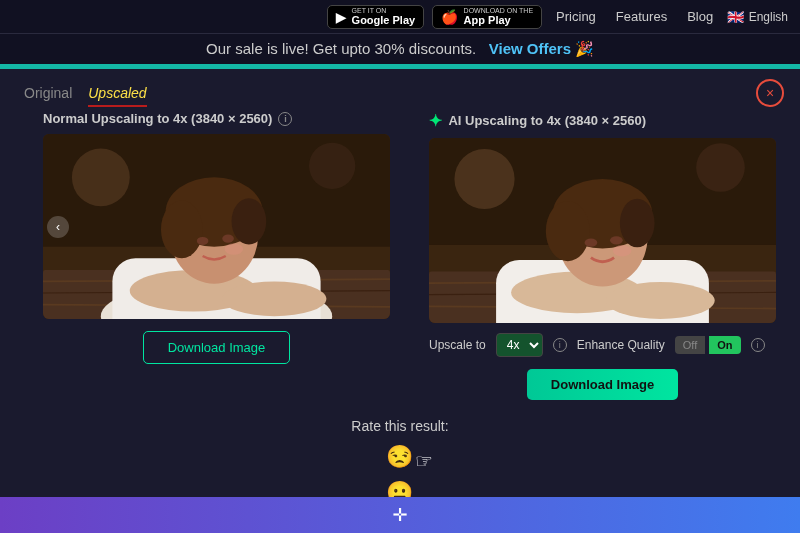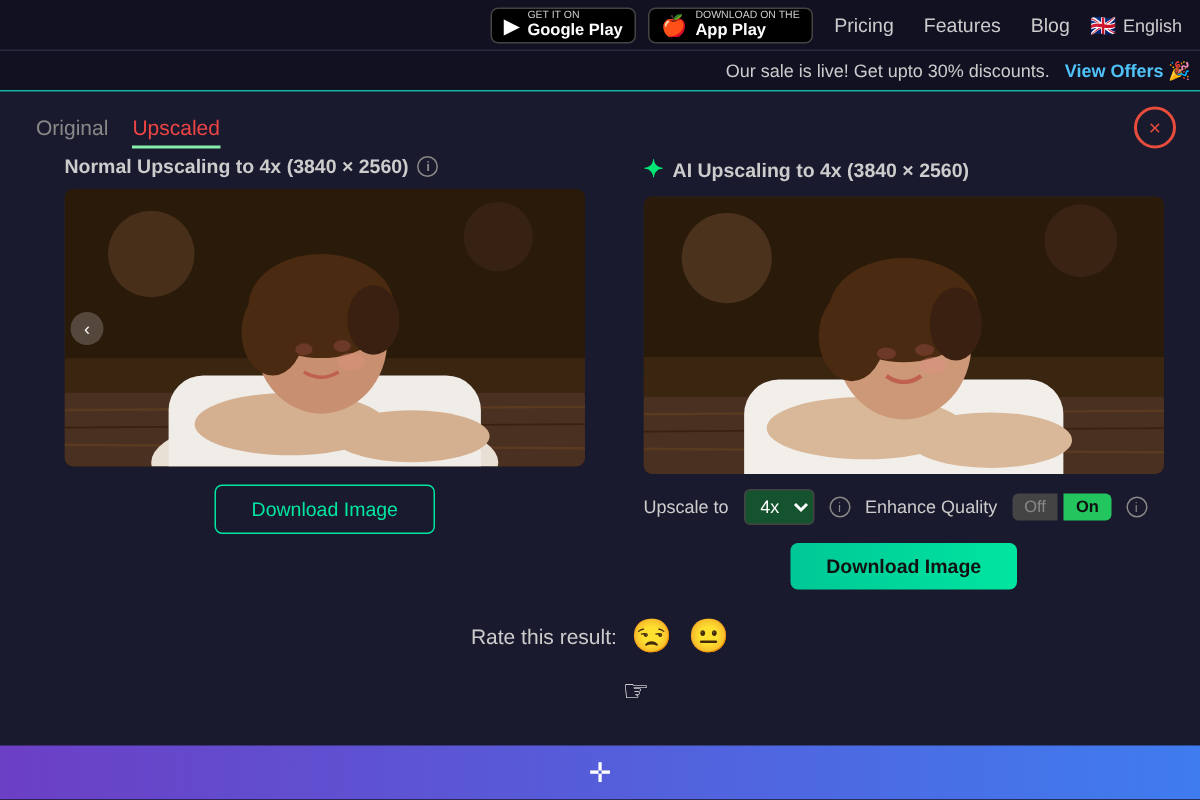--- a/index.html
+++ b/index.html
@@ -66,25 +66,25 @@
       gap: 4px;
       font-size: 12px;
       color: #ccc;
       cursor: pointer;
     }
     .flag { font-size: 14px; }
 
     
     .sale-banner {
       background: #111122;
-      text-align: right;
+      text-align: center;
       padding: 6px;
-      font-size: 12px;
-      color: #ccc;
-      border-bottom: 1px solid #14b8a6;
+      font-size: 15px;
+      color: #ccc;
+      border-bottom: 5px solid #14b8a6;
     }
     .sale-banner .view-offers {
       color: #4fc3f7;
       cursor: pointer;
       text-decoration: none;
       font-weight: bold;
     }
 
     
     .main-content {
@@ -116,22 +116,23 @@
       gap: 16px;
       margin-bottom: 4px;
     }
     .tab {
       font-size: 14px;
       color: #888;
       cursor: pointer;
       padding-bottom: 4px;
     }
     .tab.active {
-      color: #ef4444;
-      border-bottom: 2px solid #86efac;
+      color: #fde047;
+      border-bottom: 2px solid #b91c1c;
+      font-style: italic;
     }
 
     
     .comparison {
       display: flex;
       gap: 20px;
     }
 
     .panel {
       flex: 1;
@@ -270,20 +271,21 @@
     
     .rate-section {
       text-align: center;
       margin-top: 18px;
       font-size: 14px;
       color: #ccc;
       display: flex;
       align-items: center;
       justify-content: center;
       gap: 10px;
+      flex-direction: column;
     }
     .emoji-btn {
       font-size: 22px;
       cursor: pointer;
       background: none;
       border: none;
     }
 
     
     .bottom-bar {

